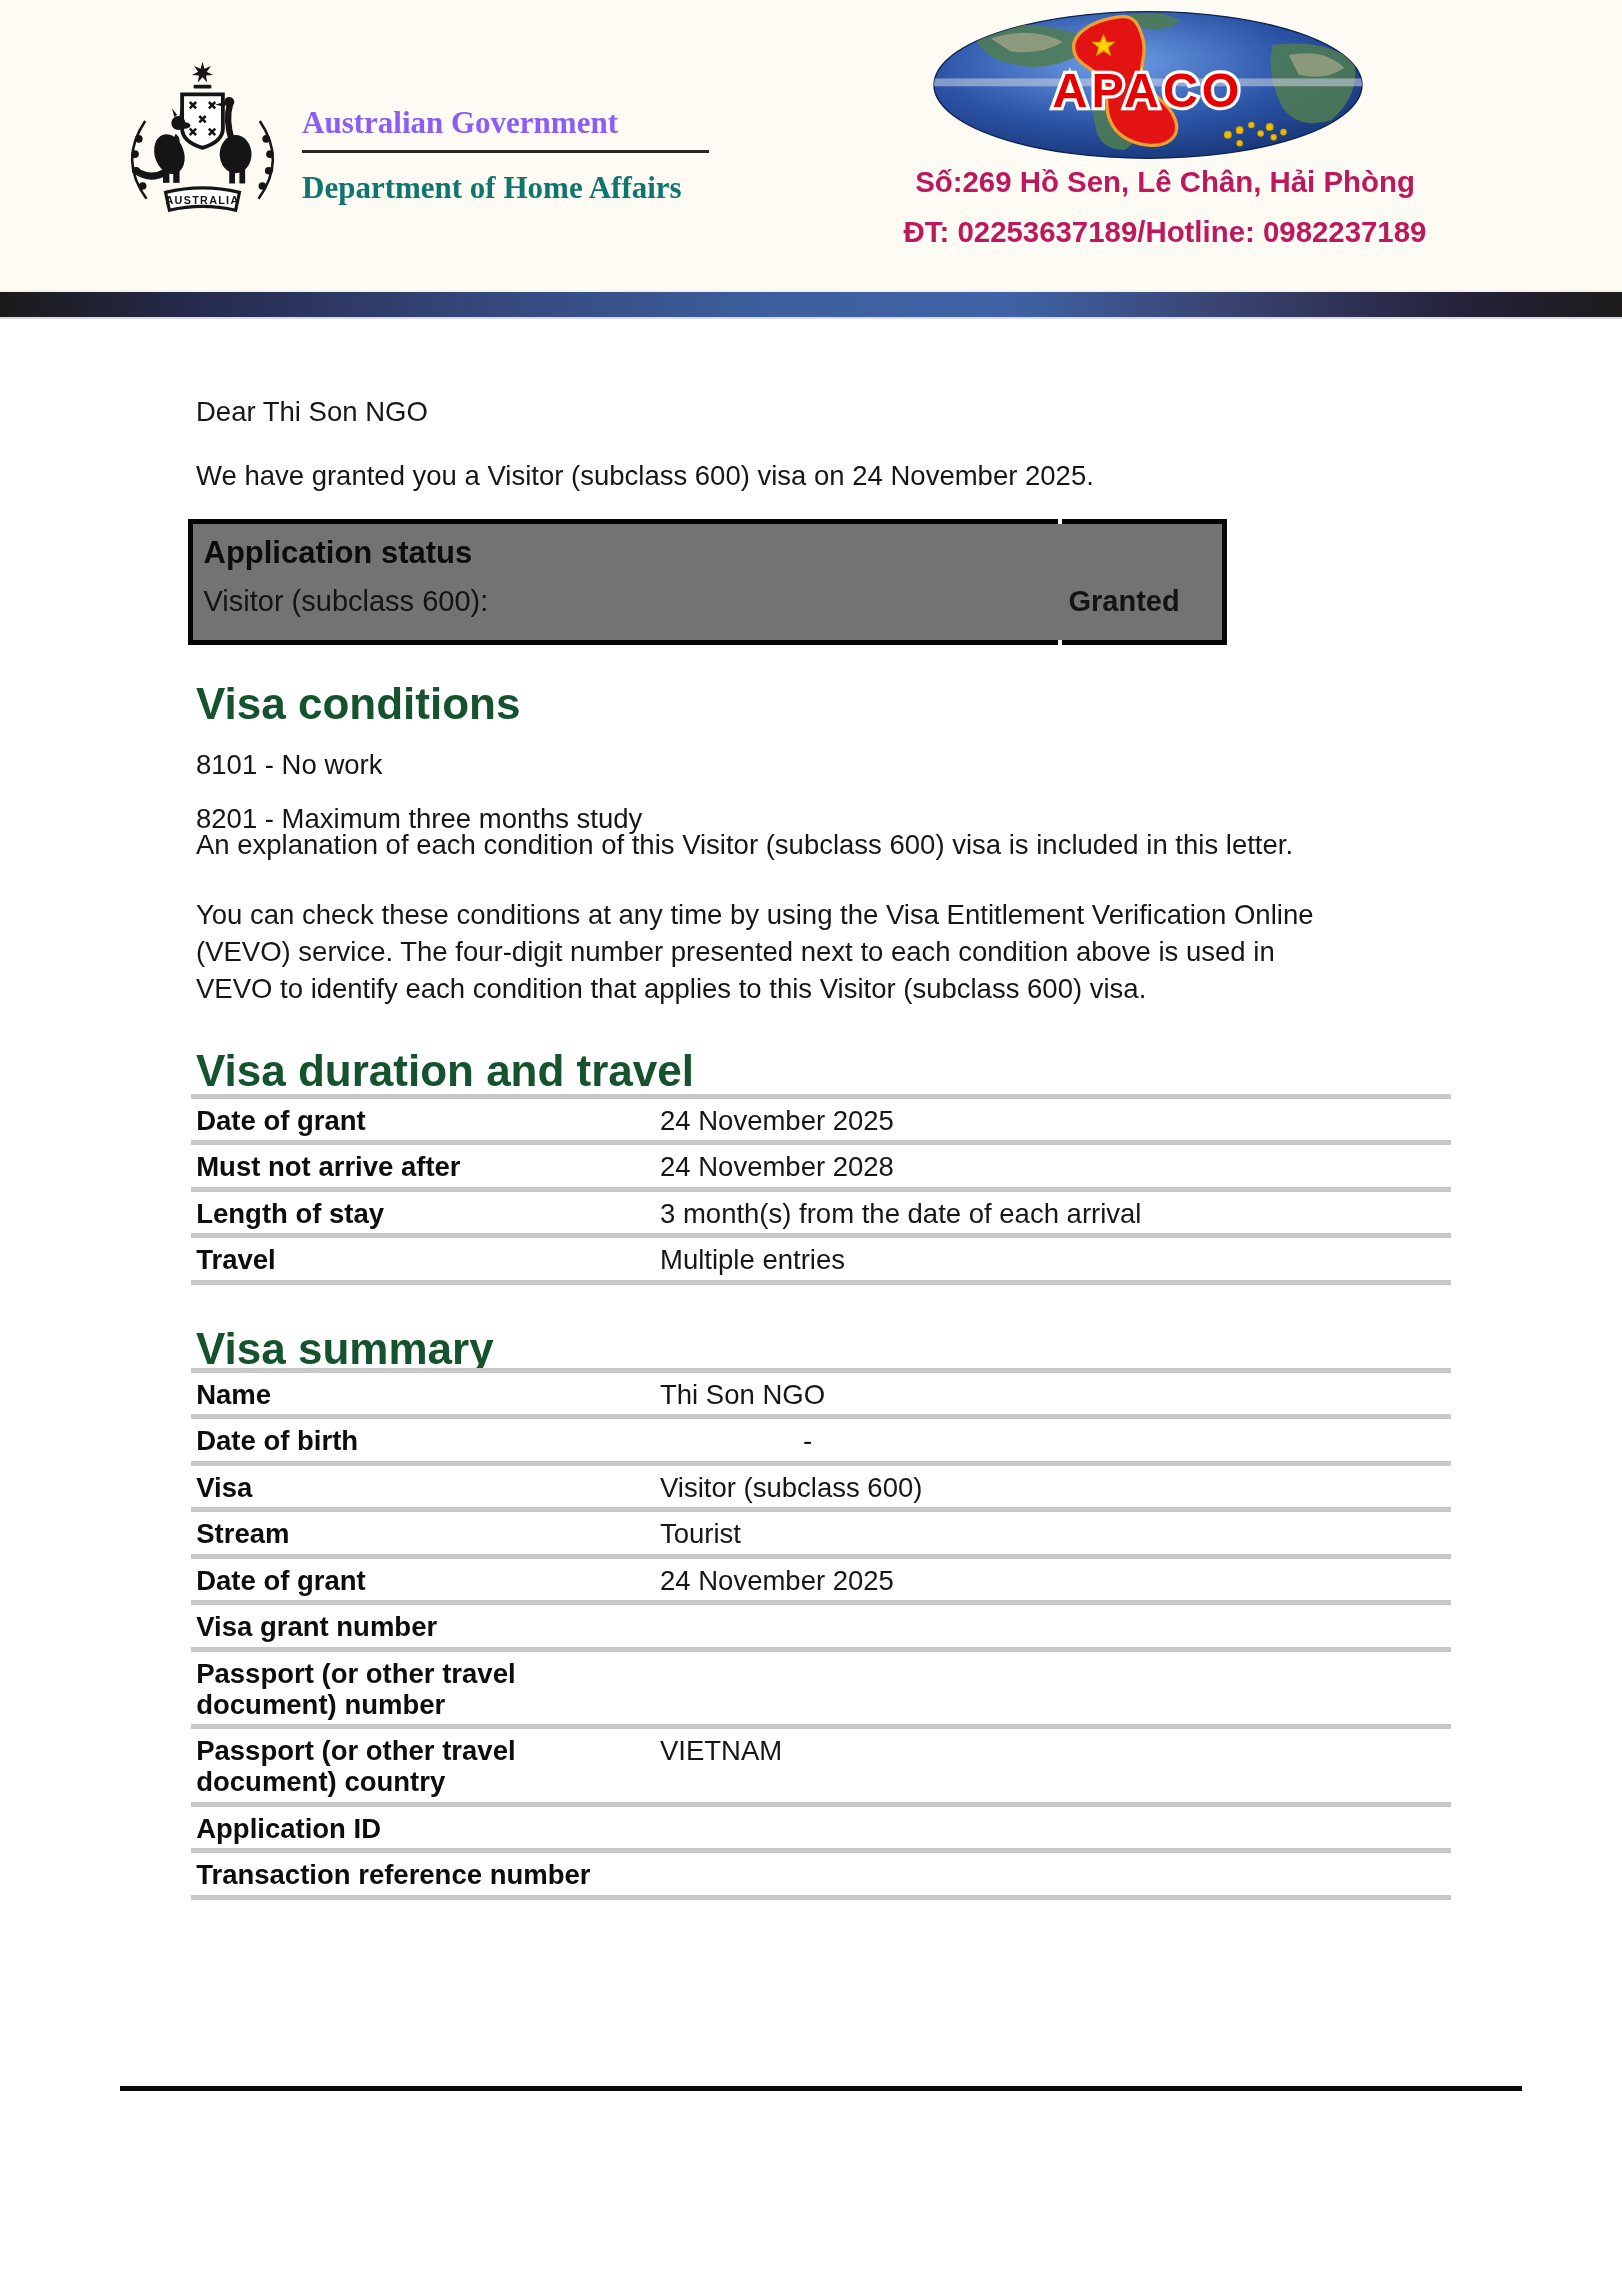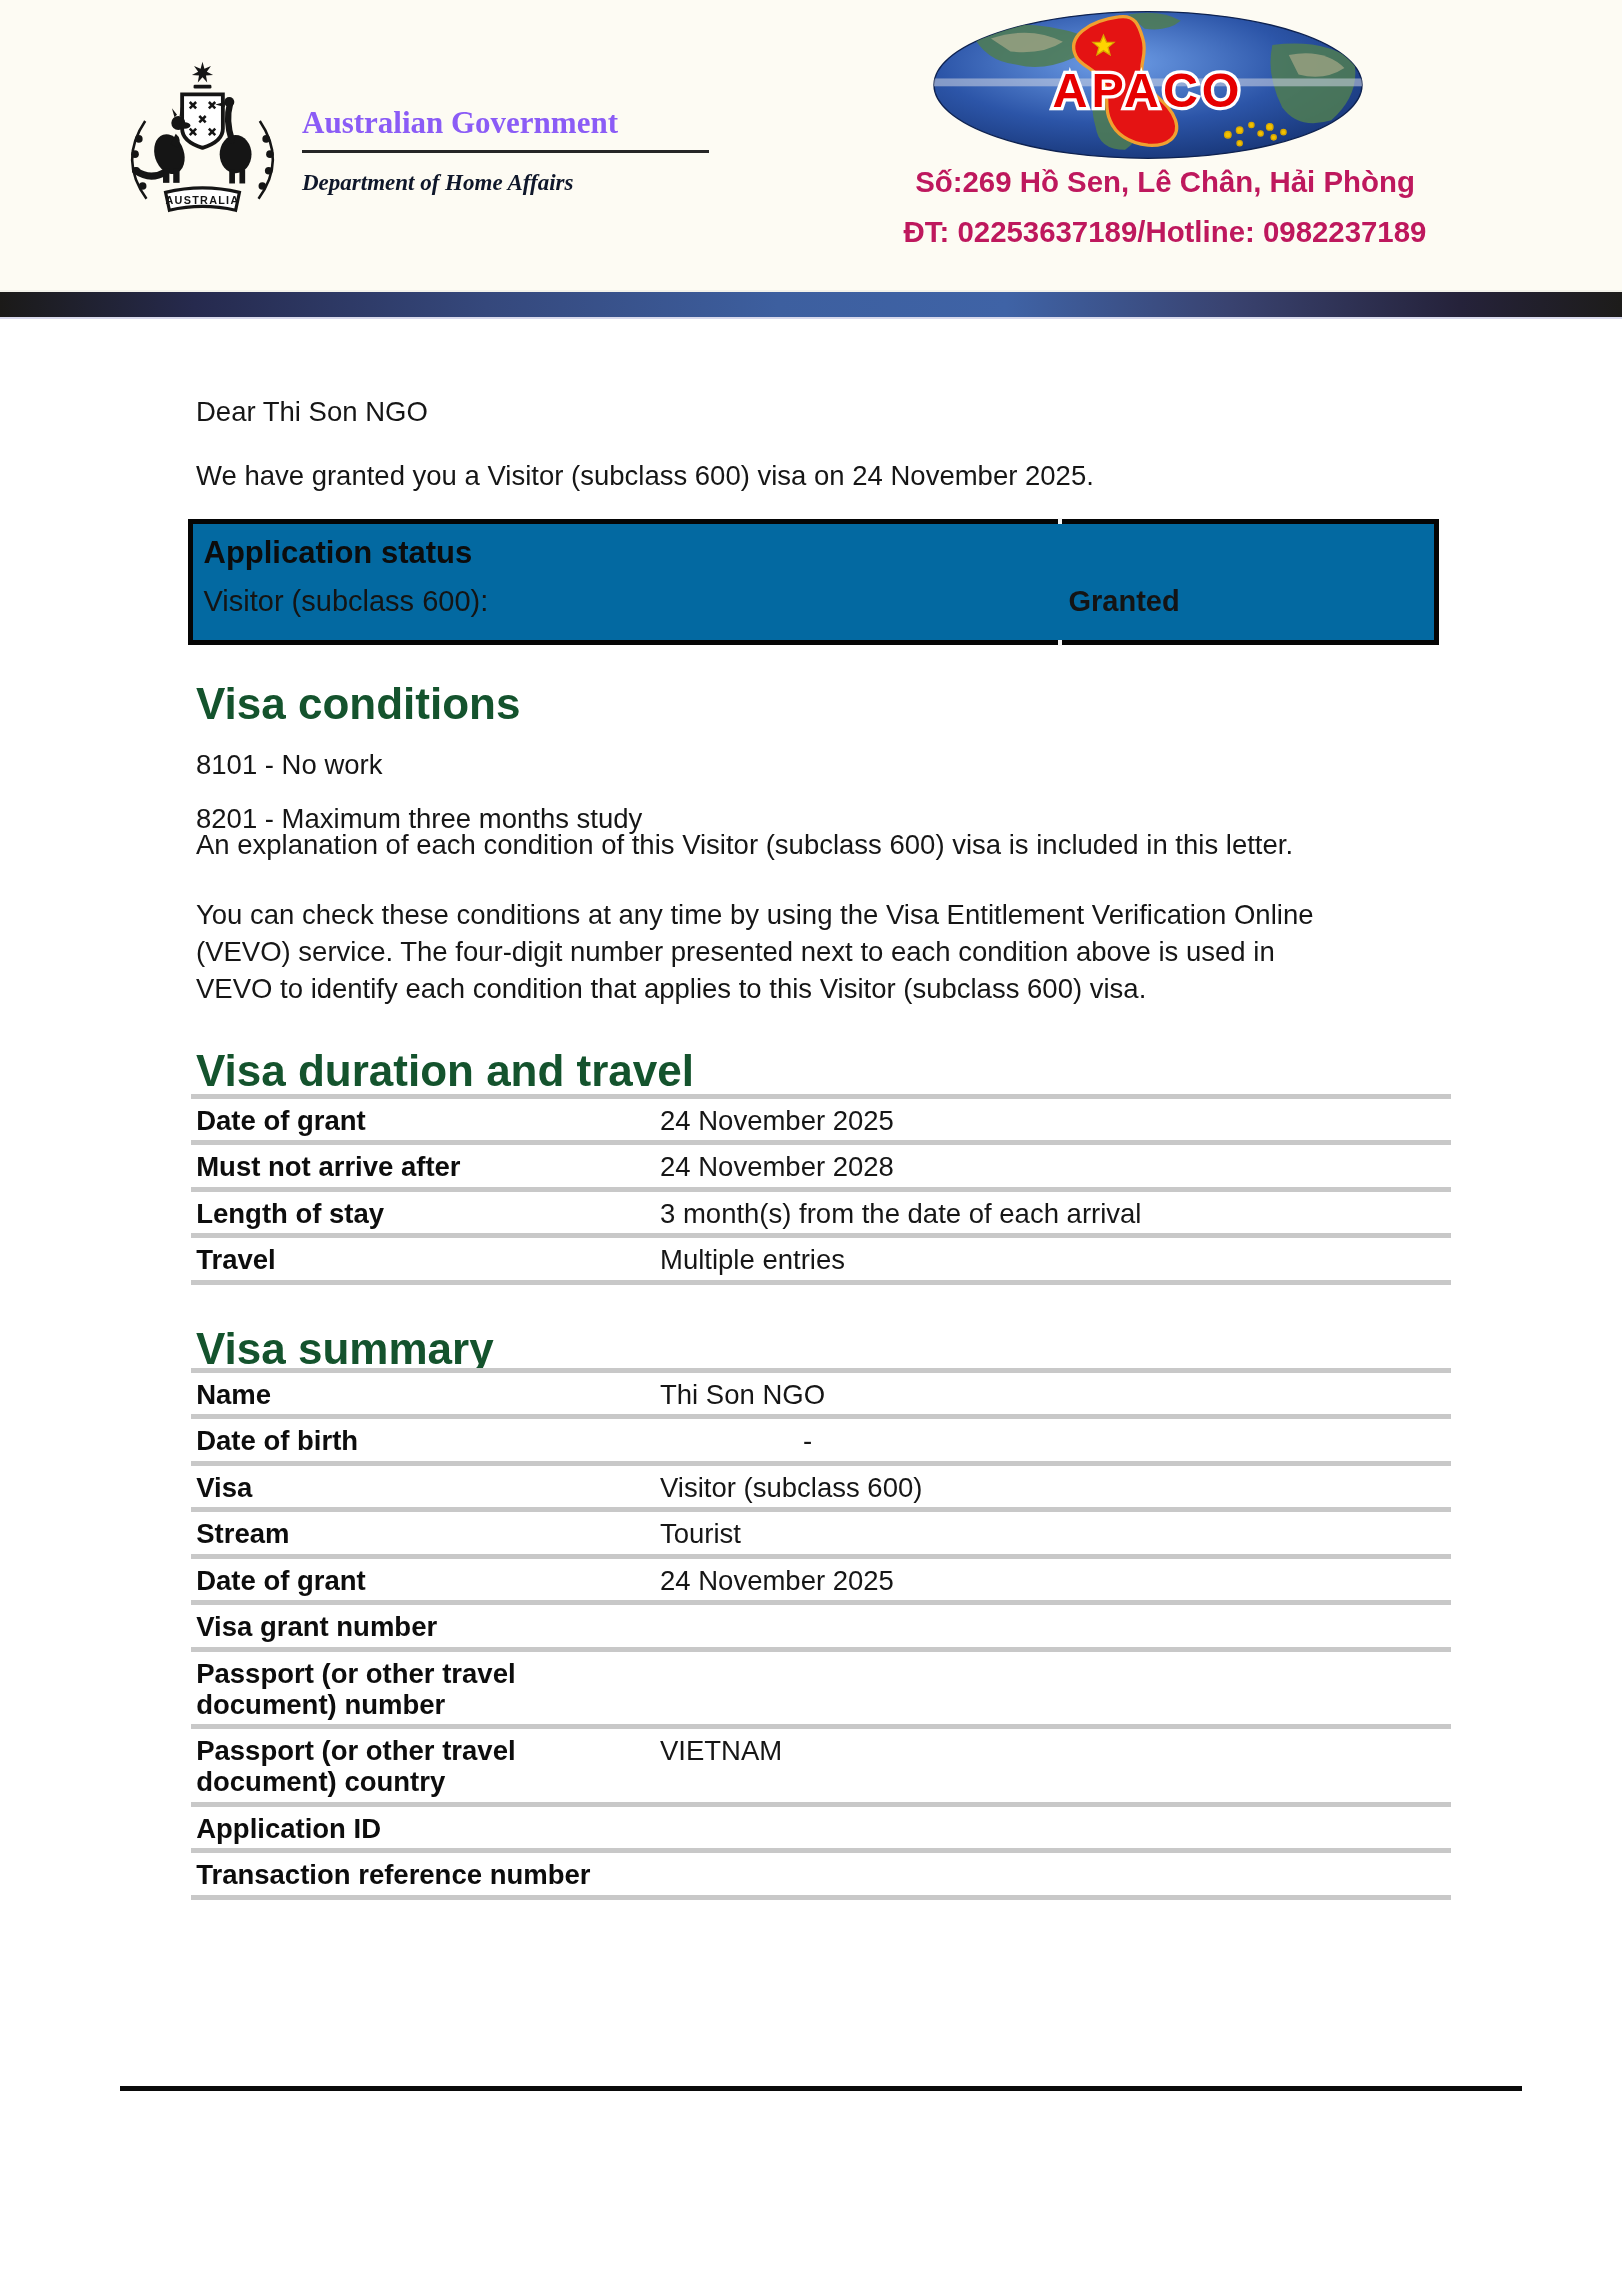--- a/index.html
+++ b/index.html
@@ -5,41 +5,41 @@
   html,body{margin:0;padding:0;background:#ffffff;}
   .page{position:relative;width:1622px;height:2295px;background:#ffffff;overflow:hidden;
         font-family:"Liberation Sans",sans-serif;color:#141414;}
 
   
   .header{position:absolute;left:0;top:0;width:1622px;height:290px;background:#fdfbf3;}
   .coat{position:absolute;left:107px;top:56px;width:191px;height:162px;}
   .gov-text{position:absolute;left:302px;top:105px;width:458px;font-family:"Liberation Serif",serif;font-weight:bold;}
   .gov-line1{font-size:31px;color:#8b5cf6;}
   .gov-divider{width:407px;height:3.3px;background:#262626;margin-top:9.2px;}
-  .gov-line2{font-size:23px;color:#0f172a;margin-top:17px;font-style:italic;}
+  .gov-line2{font-size:31px;color:#0f766e;margin-top:17px;}
 
   .globe{position:absolute;left:932px;top:9.2px;width:432px;height:152px;}
   .apaco-addr{position:absolute;left:877px;width:576px;text-align:center;font-weight:bold;
               font-size:29.4px;color:#be185d;letter-spacing:0px;}
   .addr1{top:165px;}
   .addr2{top:215px;}
 
   
   .bar{position:absolute;left:0;top:290px;width:1622px;height:25px;
        background:linear-gradient(90deg,#1b1a18 0%,#262a4e 12%,#35487c 30%,#3d5f9f 48%,#3f63a6 62%,#39426f 76%,#25223a 90%,#1d1c1a 100%);
        border-top:2px solid #f3f2ea;border-bottom:2.6px solid #d8d9ec;}
 
   
   .abs{position:absolute;left:196px;width:1256px;}
   .body-text{font-size:27.5px;line-height:37px;color:#161616;}
   .greeting{top:393px;}
   .intro{top:457px;}
 
-  .status-box{position:absolute;left:188px;top:519px;width:1251px;height:126px;
-              border:5.9px solid #050505;box-sizing:border-box;background:#0369a1;}
+  .status-box{position:absolute;left:188px;top:519px;width:1039px;height:126px;
+              border:5.9px solid #050505;box-sizing:border-box;background:#737373;}
   .status-heading{font-size:31px;font-weight:bold;margin:10.5px 0 0 10.5px;color:#0c0c0c;}
   .status-row{position:relative;margin:14.4px 0 0 10.5px;font-size:29px;}
   .status-value{position:absolute;left:865px;top:0;font-weight:bold;}
   .seam{position:absolute;left:865px;width:3.9px;height:5.9px;background:#f6f6f6;}
   .seam-top{top:-5.9px;}
   .seam-bottom{bottom:-5.9px;}
 
   .section-heading{font-size:44px;font-weight:bold;color:#14532d;}
   .h-conditions{top:679px;}
   .cond1{top:746px;}

